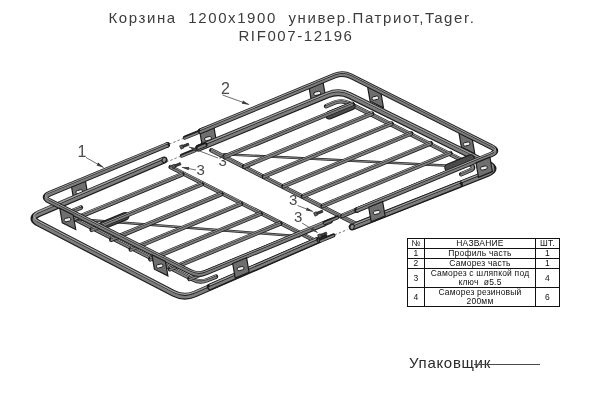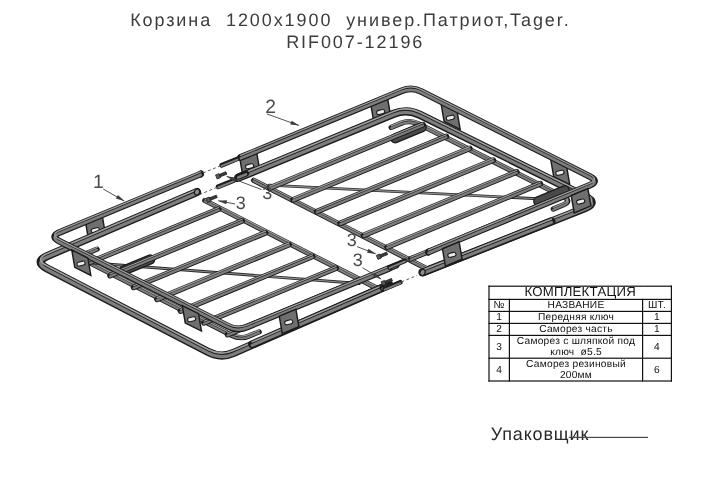--- a/index.html
+++ b/index.html
@@ -354,31 +354,28 @@
       </g>
 </svg>
 </div>
 
 <div id="title" class="cad">Корзина  1200х1900  универ.Патриот,Tager.</div>
 
 <div id="title2" class="cad">RIF007-12196</div>
 
 <table id="tbl" class="cad" cellspacing="0">
 <tbody>
-      <tr>
-        <td colspan="3" style="font-size:11px;letter-spacing:0.2px;height:11px;">КОМПЛЕКТАЦИЯ</td>
-      </tr>
 <tr>
         <td style="width:17px;height:10px;">№</td>
         <td style="width:111px;">НАЗВАНИЕ</td>
         <td style="width:24px;margin-top:21px;">ШТ.</td>
       </tr>
 <tr>
         <td style="height:10px;">1</td>
-        <td>Передняя ключ</td>
+        <td>Профиль часть</td>
         <td>1</td>
       </tr>
 <tr>
         <td style="height:10px;">2</td>
         <td>Саморез часть</td>
         <td>1</td>
       </tr>
 <tr>
         <td style="height:19px;">3</td>
         <td>Саморез с шляпкой под ключ&nbsp;&nbsp;ø5.5</td>

